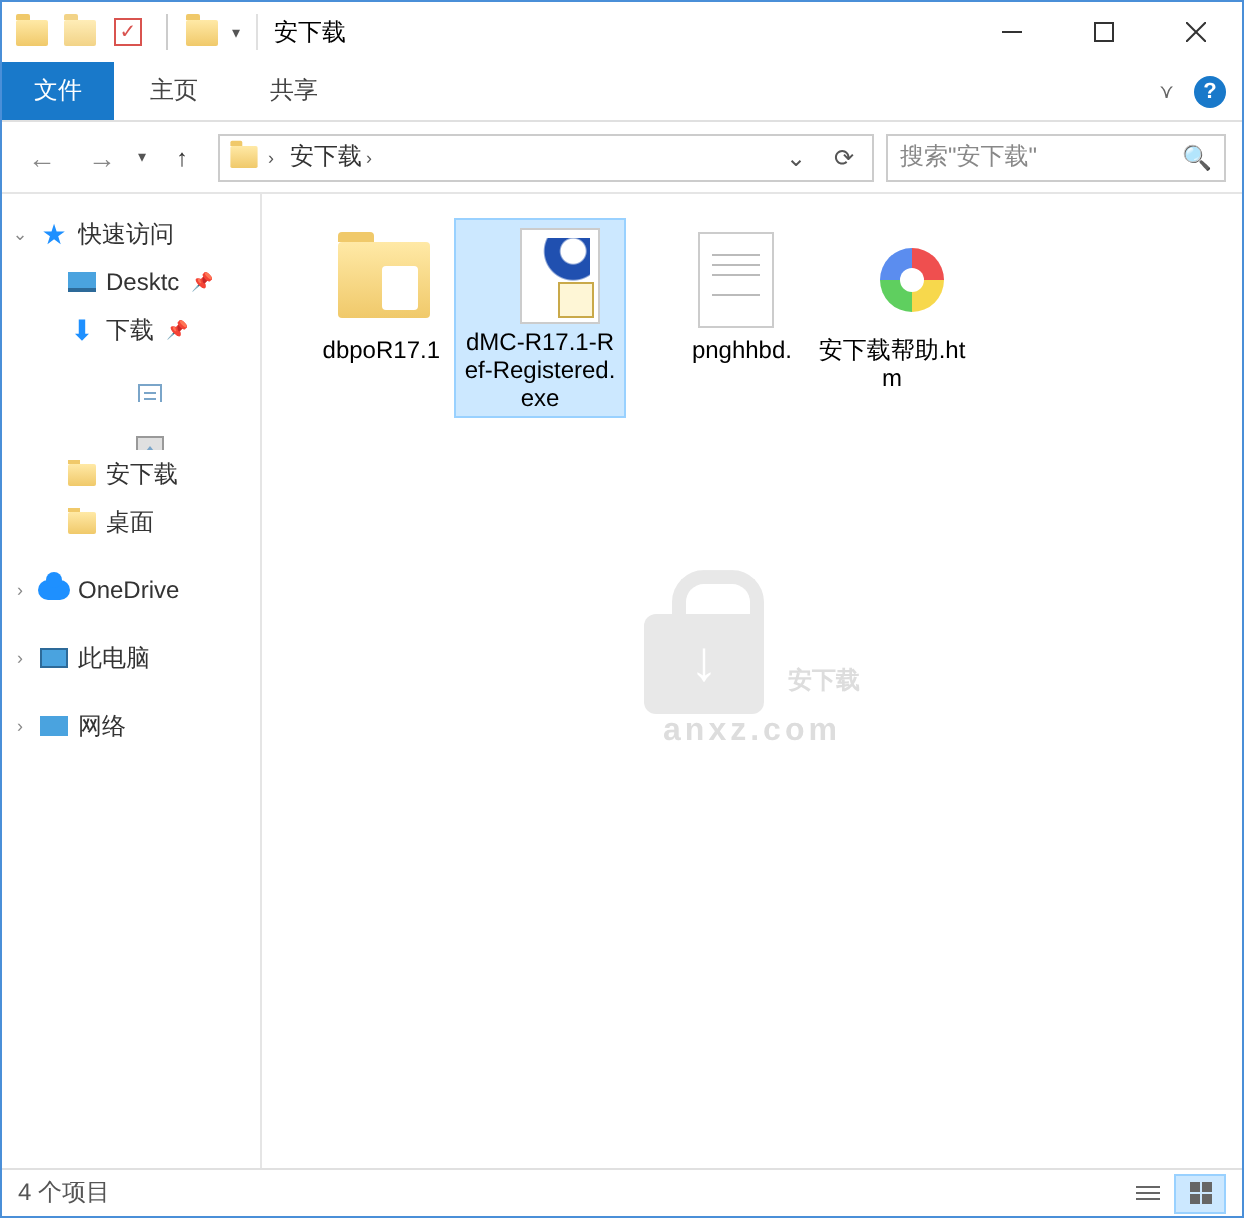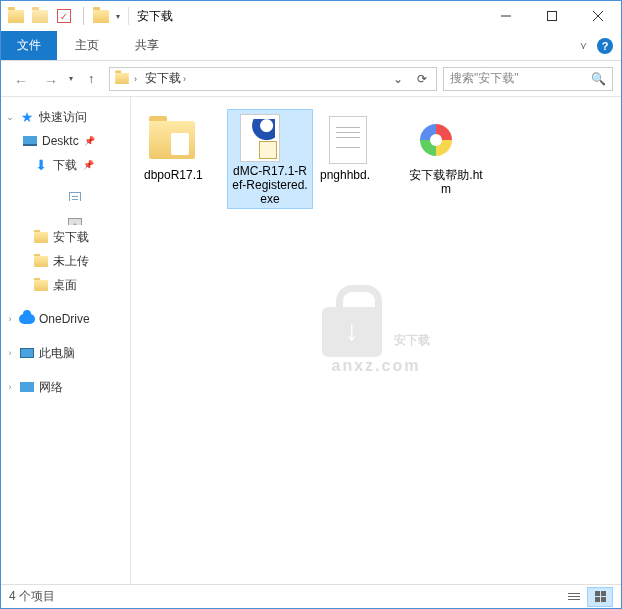--- a/index.html
+++ b/index.html
@@ -58,21 +58,21 @@
 .doc-ico { width: 12px; height: 14px; background: #fff; border: 1px solid #7aa5c9; position: relative; }
 .doc-ico::after { content: ""; position: absolute; top: 3px; left: 2px; right: 2px; height: 1px; background: #7aa5c9; box-shadow: 0 3px 0 #7aa5c9, 0 6px 0 #7aa5c9; }
 .pic-ico { width: 14px; height: 11px; background: #e0e0e0; border: 1px solid #999; position: relative; overflow: hidden; }
 .pic-ico::after { content: ""; position: absolute; bottom: 0; left: 2px; width: 0; height: 0; border-left: 4px solid transparent; border-right: 4px solid transparent; border-bottom: 5px solid #7aa5c9; }
 .cloud-ico { width: 16px; height: 10px; background: #1e90ff; border-radius: 5px; position: relative; }
 .cloud-ico::before { content: ""; position: absolute; top: -4px; left: 4px; width: 8px; height: 8px; background: #1e90ff; border-radius: 50%; }
 .pc-ico { width: 14px; height: 10px; background: #4aa3df; border: 1px solid #2d6a99; }
 .net-ico { width: 14px; height: 10px; background: #4aa3df; }
 
 .content { flex: 1; position: relative; overflow: auto; padding: 12px 8px; display: flex; flex-wrap: wrap; align-content: flex-start; gap: 2px; }
-.file-item { width: 86px; height: 100px; display: flex; flex-direction: column; align-items: flex-start; padding: 4px; border: 1px solid transparent; }
+.file-item { width: 86px; height: 100px; display: flex; flex-direction: column; align-items: flex-end; padding: 4px; border: 1px solid transparent; }
 .file-item.selected { background: #cce8ff; border-color: #99d1ff; }
 .file-thumb { width: 56px; height: 52px; display: flex; align-items: center; justify-content: center; margin-bottom: 2px; }
 .file-label { font-size: 12px; text-align: center; line-height: 14px; word-break: break-all; color: #000; }
 .thumb-folder-apple { width: 46px; height: 38px; background: linear-gradient(#ffe9a6, #f0c96a); border-radius: 2px; position: relative; }
 .thumb-folder-apple::before { content: ""; position: absolute; top: -5px; left: 0; width: 18px; height: 5px; background: #f0c96a; border-radius: 2px 2px 0 0; }
 .thumb-folder-apple::after { content: ""; position: absolute; right: 6px; bottom: 4px; width: 18px; height: 22px; background: #fff; border-radius: 2px; }
 .thumb-exe { width: 40px; height: 48px; background: #fff; border: 1px solid #ccc; position: relative; overflow: hidden; }
 .thumb-exe::before { content: ""; position: absolute; top: 4px; left: 6px; width: 28px; height: 22px; background: radial-gradient(circle at 70% 30%, #fff 6px, #2050b0 7px, #2050b0 14px, #fff 15px); }
 .thumb-exe::after { content: ""; position: absolute; bottom: 2px; right: 2px; width: 16px; height: 16px; background: #fef6d6; border: 1px solid #c9a949; }
 .thumb-txt { width: 38px; height: 48px; background: #fff; border: 1px solid #ccc; position: relative; }
@@ -174,21 +174,21 @@
 
   <div class="bodyrow">
 
     <div class="navpane">
       <div class="tree-item">
         <span class="tree-exp">⌄</span>
         <span class="tree-ico star-ico">★</span>
         <span class="tree-label">快速访问</span>
       </div>
       <div id="tree-items">
-          <div class="tree-item" style="padding-left: 7px;">
+          <div class="tree-item" style="padding-left: 18px;">
             <span class="tree-exp empty">›</span>
             <span class="tree-ico">
               <span class="desktop-ico"></span>
             </span>
             <span class="tree-label">Desktc</span>
             <span class="pin-ico">📌</span>
           </div>
           <div class="tree-item" style="padding-left: 18px;">
             <span class="tree-exp empty">›</span>
             <span class="tree-ico">
@@ -212,27 +212,20 @@
             </span>
             <span class="tree-label">图片</span>
             <span class="pin-ico">📌</span>
           </div>
           <div class="tree-item" style="padding-left: 18px;">
             <span class="tree-exp empty">›</span>
             <span class="tree-ico">
               <span class="folder-ico-t"></span>
             </span>
             <span class="tree-label">安下载</span>
-          </div>
-          <div class="tree-item" style="padding-left: 18px;">
-            <span class="tree-exp empty">›</span>
-            <span class="tree-ico">
-              <span class="folder-ico-t"></span>
-            </span>
-            <span class="tree-label">未上传</span>
           </div>
           <div class="tree-item" style="padding-left: 18px;">
             <span class="tree-exp empty">›</span>
             <span class="tree-ico">
               <span class="folder-ico-t"></span>
             </span>
             <span class="tree-label">桌面</span>
           </div>
         </div>
 

